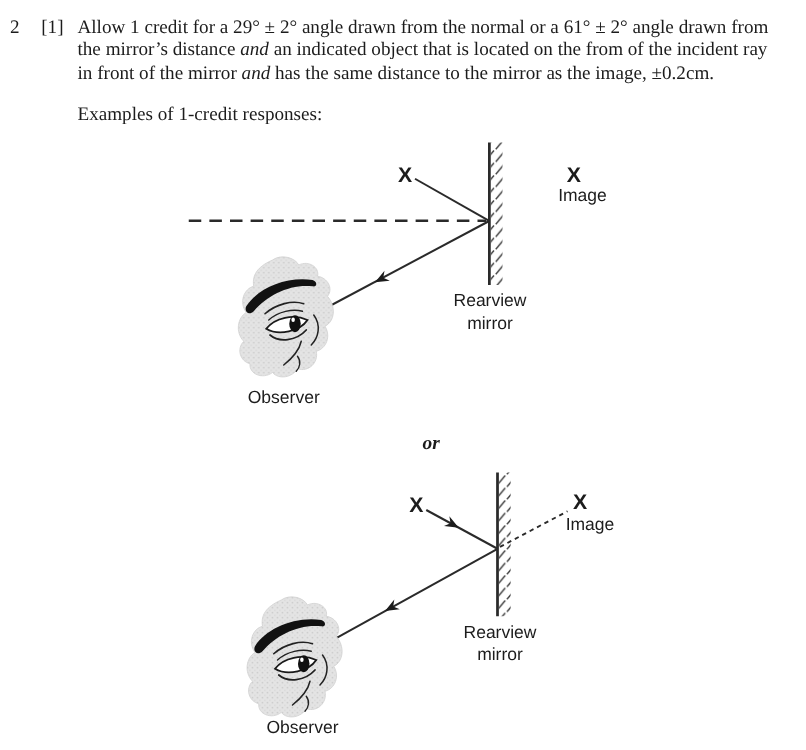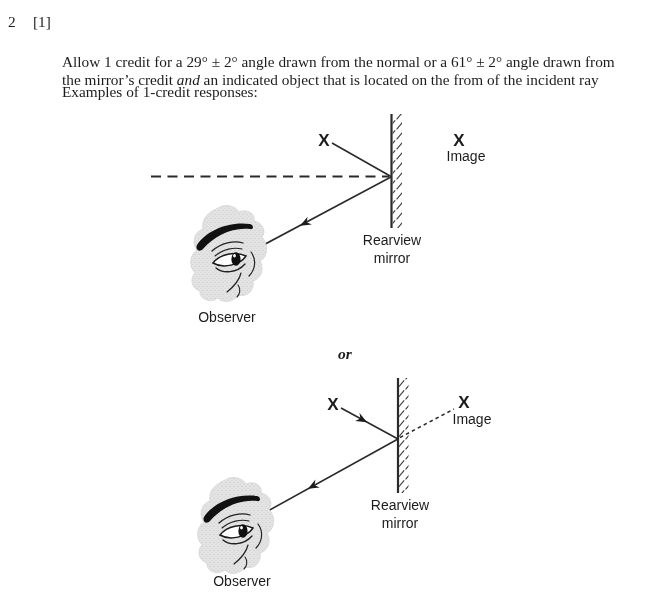--- a/index.html
+++ b/index.html
@@ -6,21 +6,21 @@
   body {
     width:645px; height:600px; background:#ffffff; position:relative;
     font-family:"Liberation Serif", serif; color:#1c1c1c; overflow:hidden;
   }
   .page { position:absolute; left:0; top:0; width:645px; height:600px; }
 
   
   .rubric { position:absolute; left:0; top:13px; width:645px; font-size:15.3px; line-height:18.4px; }
   .item-num { position:absolute; left:8px;  top:0; }
   .credit   { position:absolute; left:33px; top:0; }
-  .rubric-text { position:absolute; left:62px; top:0; width:583px;margin-top:40px; }
+  .rubric-text { position:absolute; left:62px; top:0; width:583px; }
   .rline { white-space:pre; }
   .rline em { }
   .examples-heading { position:absolute; left:62px; top:70px; font-weight:normal; white-space:pre; }
 
   
   svg.diagram-layer { position:absolute; left:0; top:0; }
   svg text { font-family:"Liberation Sans", sans-serif; fill:#1c1c1c; }
   .x-marker { font-size:17px; font-weight:bold; letter-spacing:0; }
   .diagram-label { font-size:14px; }
   .or-label { font-family:"Liberation Serif", serif; font-style:italic; font-weight:600; font-size:15.5px; fill:#1c1c1c; }
@@ -34,21 +34,22 @@
 </head>
 <body>
 
 <div class="page">
 
   <div class="rubric">
     <span class="item-num">2</span>
     <span class="credit">[1]</span>
     <div class="rubric-text">
       <div class="rline"><span>Allow 1 credit for a 29° ± 2° angle drawn from the normal or a 61° ± 2° angle drawn from</span></div>
-      <div class="rline"><span>the mirror’s credit </span><em>and</em><span> an indicated object that is located on the from of the incident ray</span></div>
+      <div class="rline"><span>the mirror’s distance </span><em>and</em><span> an indicated object that is located on the from of the incident ray</span></div>
+      <div class="rline"><span>in front of the mirror </span><em>and</em><span> has the same distance to the mirror as the image, ±0.2cm.</span></div>
     </div>
     <div class="examples-heading">Examples of 1-credit responses:</div>
   </div>
 
   <svg class="diagram-layer" width="645" height="600" viewBox="0 0 645 600">
     <defs>
       <pattern id="hatch" width="9" height="10" patternUnits="userSpaceOnUse">
         <line x1="0.6" y1="9.4" x2="8.2" y2="0.4" stroke="#3a3a3a" stroke-width="1.1"></line>
       </pattern>
       <pattern id="stipple" width="4" height="4" patternUnits="userSpaceOnUse">

